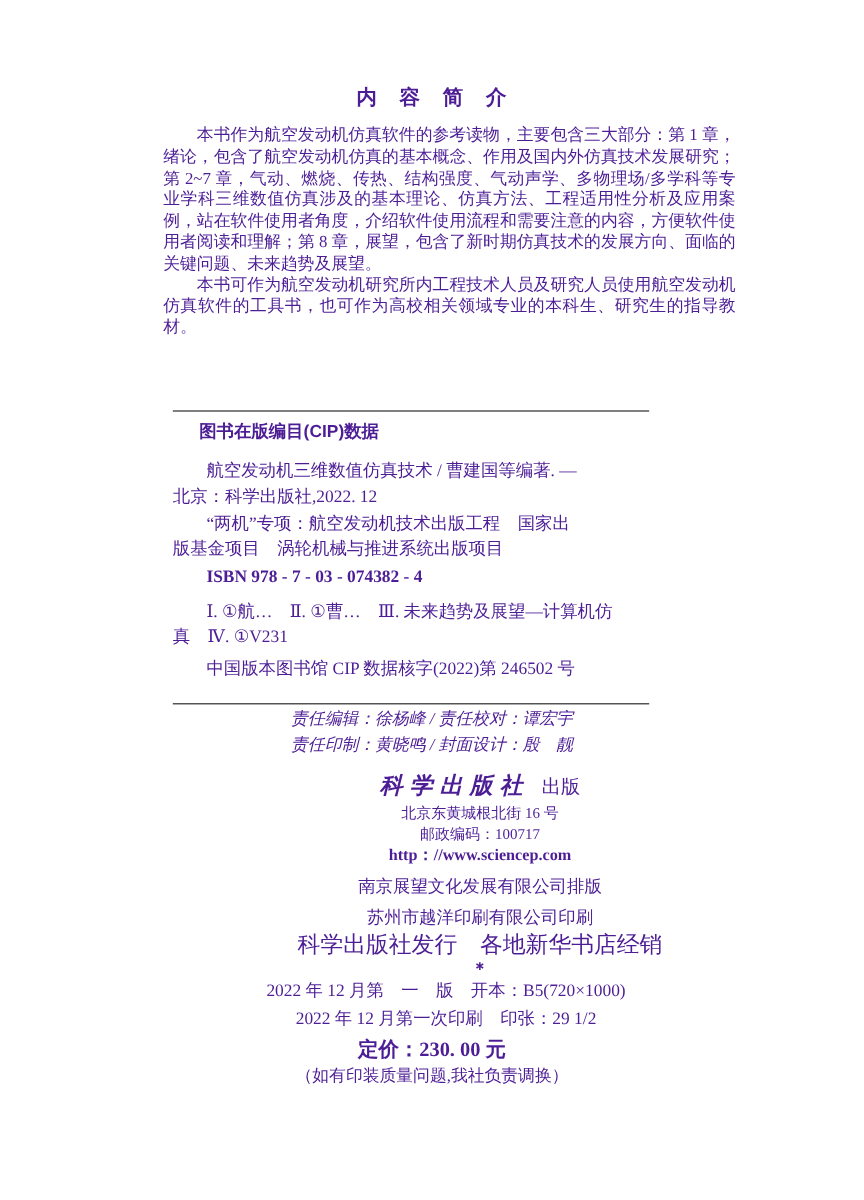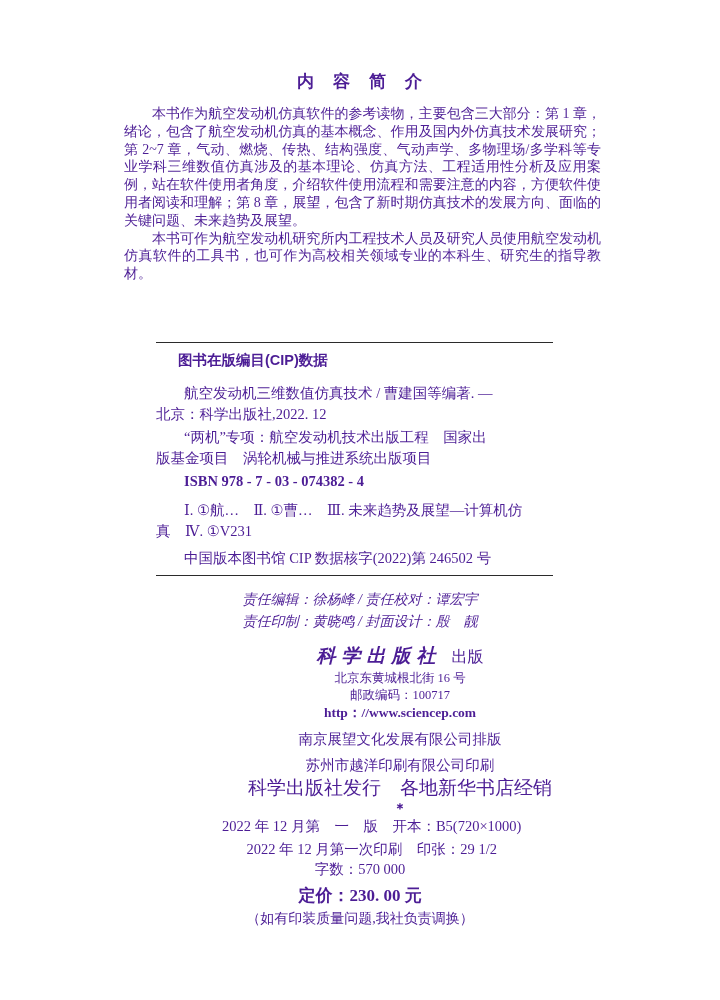--- a/index.html
+++ b/index.html
@@ -13,30 +13,30 @@
   }
   
   .intro-title{
     position:absolute;top:70px;left:0;width:100%;
     text-align:center;
     font-family:"Liberation Sans","DejaVu Sans",sans-serif;
     font-size:17px;font-weight:700;letter-spacing:1px;
     margin:0;
   }
   .intro{
-    position:absolute;top:105px;left:124px;width:477px;
+    position:absolute;top:105px;left:136px;width:477px;
     font-size:14px;line-height:17.8px;text-align:justify;
   }
   .intro p{margin:0;text-indent:2em;}
   
   .cip{
-    position:absolute;top:342px;left:156px;width:397px;
+    position:absolute;top:342px;left:144px;width:397px;
     border-top:1px solid #2b2b2b;border-bottom:1px solid #2b2b2b;
     font-size:14.5px;line-height:21px;
-    padding:7px 0 6px 0;
+    padding:7px 0 17px 0;
   }
   .cip-heading{
     margin:0 0 12px 22px;
     font-family:"Liberation Sans","DejaVu Sans",sans-serif;
     font-weight:700;font-size:14.5px;
   }
   .cip-line{margin:0;}
   .cip-indent{margin-left:28px;}
   .mt2{margin-top:2px;}
   .mt6{margin-top:6px;}
@@ -114,18 +114,17 @@
     <div class="pub-dist">科学出版社发行　各地新华书店经销</div>
     <div class="pub-star">＊</div>
   </div>
 
   <div class="edition-left">
     <div>2022 年 12 月第　一　版　开本：B5(720×1000)</div>
     <div>2022 年 12 月第一次印刷　印张：29 1/2</div>
   </div>
 
   <div class="edition-center">
-    <div class="edition-wordcount">字数：570 000</div>
     <div class="edition-price">定价：230. 00 元</div>
     <div class="edition-notice">（如有印装质量问题,我社负责调换）</div>
   </div>
 
 </div>
 
 </body></html>

